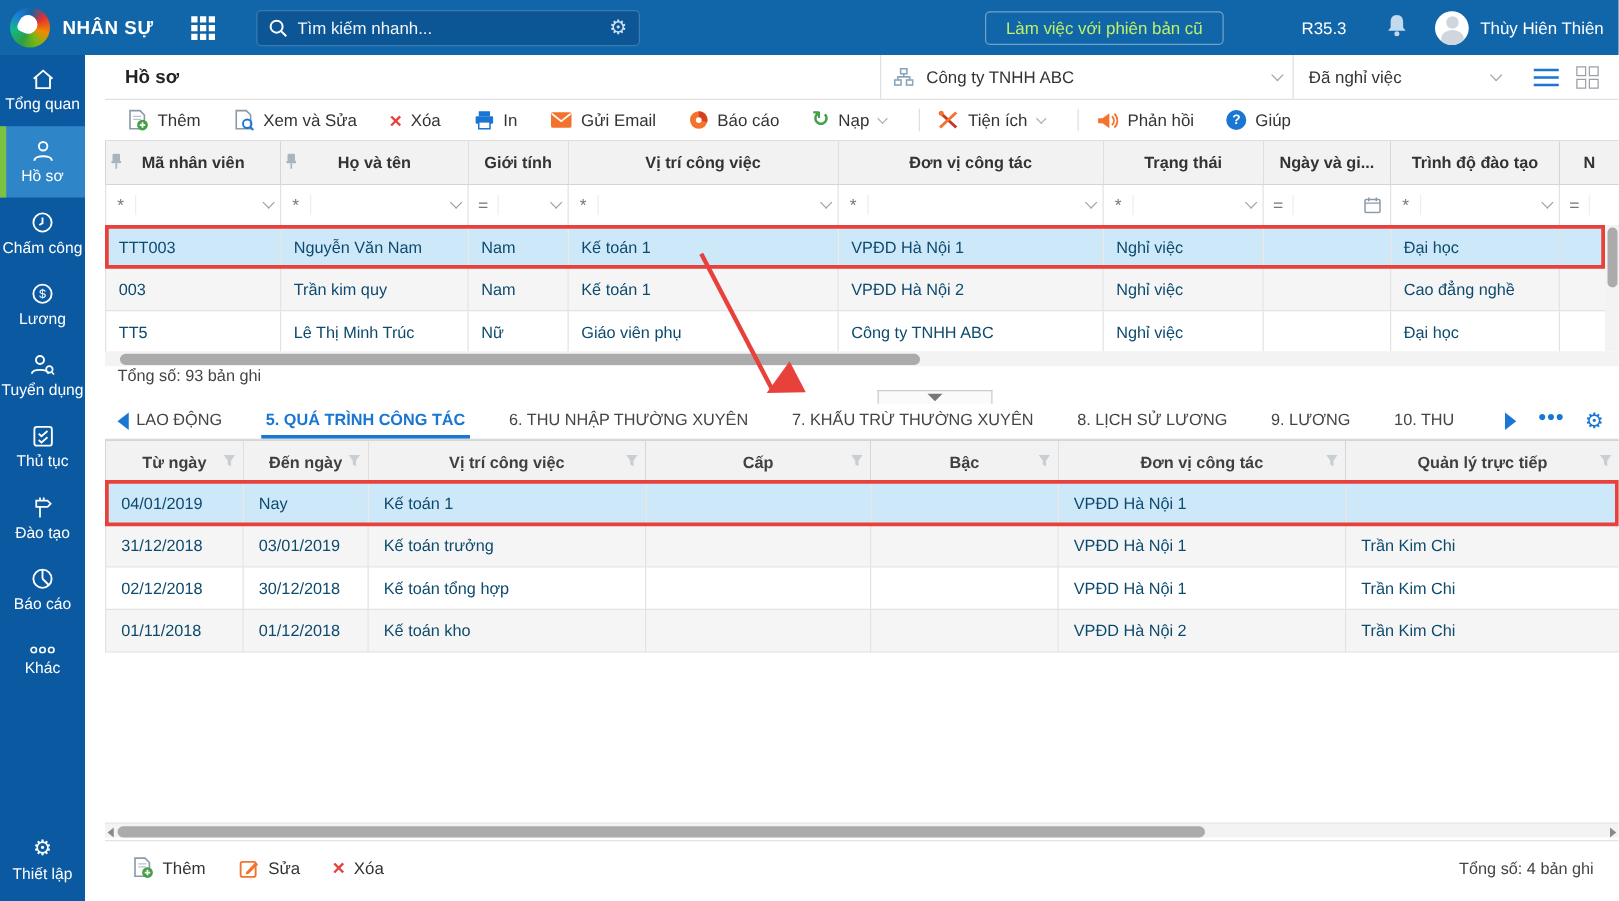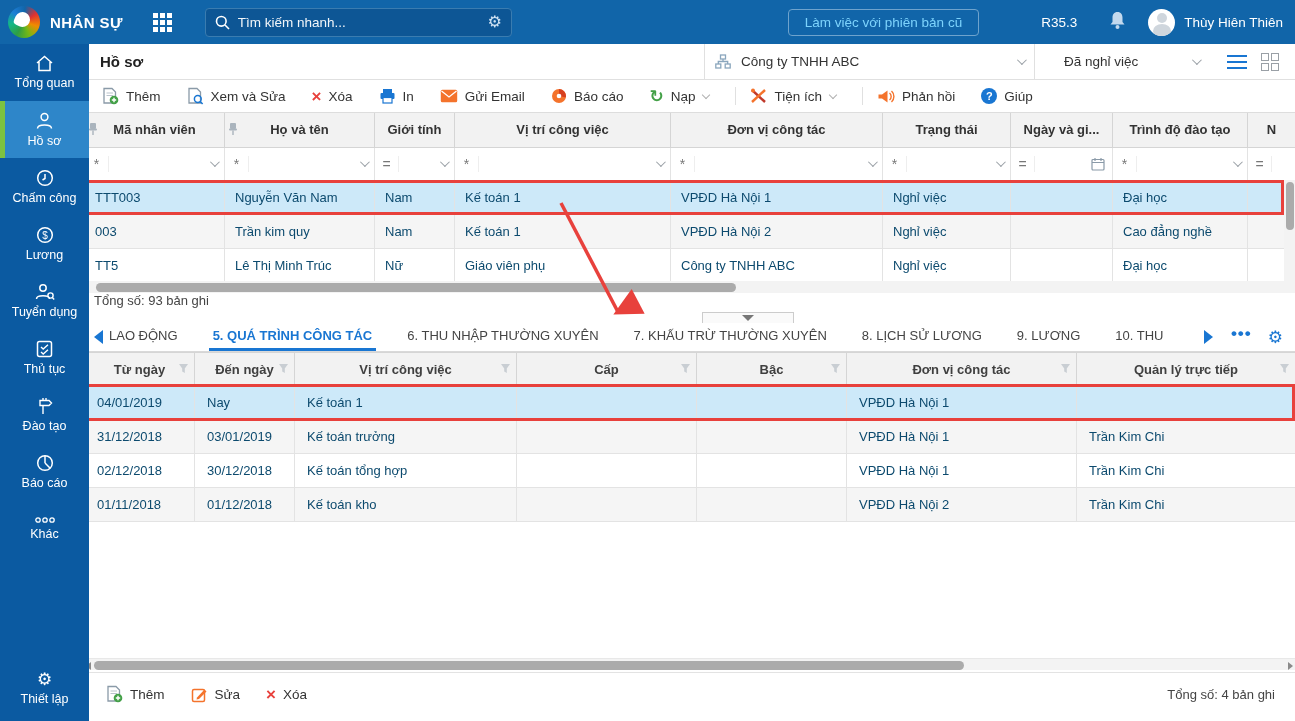--- a/index.html
+++ b/index.html
@@ -11,30 +11,30 @@
   .logo { width:32px; height:32px; border-radius:50%; margin-left:8px; background:conic-gradient(from 210deg,#2f9e44,#12b886,#1c7ed6,#1165a9,#e03131,#f08c00,#74b816,#2f9e44); position:relative; flex:none; }
   .logo::after { content:""; position:absolute; left:7px; top:6px; width:15px; height:15px; background:#fff; border-radius:50% 50% 50% 4px; transform:rotate(25deg); }
   .app-name { color:#fff; font-weight:bold; font-size:15px; margin-left:10px; letter-spacing:.4px; }
   .apps-grid { margin-left:30px; display:grid; grid-template-columns:repeat(3,5px); grid-template-rows:repeat(3,5px); gap:2px; cursor:pointer; }
   .apps-grid i { background:#fff; }
   .search-box { margin-left:33px; width:307px; height:29px; background:#0d5695; border:1px solid #3a7cb0; border-radius:4px; display:flex; align-items:center; padding:0 9px; }
   .search-box svg { flex:none; }
   .search-input { flex:1; background:transparent; border:none; outline:none; color:#fff; font-size:13.5px; margin-left:8px; font-family:"Liberation Sans",sans-serif; }
   .search-input::placeholder { color:#ffffff; opacity:.95; }
   .tb-gear { color:#cfe2f3; font-family:"DejaVu Sans",sans-serif; font-size:16px; line-height:1; cursor:pointer; }
-  .old-version-btn { margin-left:auto; height:27px; padding:0 16px; background:transparent; border:1px solid #6ea3cd; border-radius:4px; color:#7dd3fc; font-size:13.5px; font-family:"Liberation Sans",sans-serif; cursor:pointer; }
+  .old-version-btn { margin-left:auto; height:27px; padding:0 16px; background:transparent; border:1px solid #6ea3cd; border-radius:4px; color:#bef264; font-size:13.5px; font-family:"Liberation Sans",sans-serif; cursor:pointer; }
   .version { color:#fff; font-size:13.5px; margin-left:62px; }
   .bell { margin-left:32px; cursor:pointer; }
   .avatar { width:27px; height:27px; border-radius:50%; background:#fff; margin-left:22px; position:relative; overflow:hidden; flex:none; }
   .avatar::before { content:""; position:absolute; left:8.5px; top:4px; width:10px; height:10px; border-radius:50%; background:#cfd6dd; }
   .avatar::after { content:""; position:absolute; left:4.5px; top:15px; width:18px; height:14px; border-radius:50%; background:#cfd6dd; }
   .user-name { color:#fff; font-size:13.5px; margin-left:9px; margin-right:12px; }
 
   
-  .sidebar { position:absolute; top:44px; left:0; width:89px; bottom:0; background:#0b5aa1; display:flex; flex-direction:column; z-index:20; }
+  .sidebar { position:absolute; top:44px; left:0; width:68px; bottom:0; background:#0b5aa1; display:flex; flex-direction:column; z-index:20; }
   .side-item { height:57px; display:flex; flex-direction:column; align-items:center; justify-content:center; color:#fff; cursor:pointer; position:relative; flex:none; }
   .side-item .lbl { font-size:12.5px; margin-top:4px; }
   .side-item.active { background:#2e86c9; }
   .side-item.active::before { content:""; position:absolute; left:0; top:0; bottom:0; width:5px; background:#7cc242; }
   .side-item svg { display:block; }
   .side-glyph { font-family:"DejaVu Sans",sans-serif; font-size:17px; line-height:17px; height:17px; }
   .side-spacer { flex:1; }
   .side-item.settings { margin-bottom:4px; }
 
   
@@ -242,21 +242,21 @@
         <svg width="16" height="15" viewBox="0 0 16 15">
             <rect x="5.5" y="1" width="5" height="4" fill="none" stroke="#8aa6bd" stroke-width="1.3"></rect>
             <rect x="0.8" y="10" width="5" height="4" fill="none" stroke="#8aa6bd" stroke-width="1.3"></rect>
             <rect x="10.2" y="10" width="5" height="4" fill="none" stroke="#8aa6bd" stroke-width="1.3"></rect>
             <path d="M8 5 L8 7.5 M3.3 10 L3.3 7.5 L12.7 7.5 L12.7 10" fill="none" stroke="#8aa6bd" stroke-width="1.3"></path>
           </svg>
         <span class="sel-text">Công ty TNHH ABC</span>
         <span class="chev"></span>
       </div>
       <div class="selector status">
-        <span class="sel-text" style="margin-left:19px">Đã nghỉ việc</span>
+        <span class="sel-text" style="margin-left:2px">Đã nghỉ việc</span>
         <span class="chev"></span>
       </div>
       <div class="hamburger">
           <i></i>
           <i></i>
           <i></i>
         </div>
       <div class="grid4">
           <i></i>
           <i></i>

